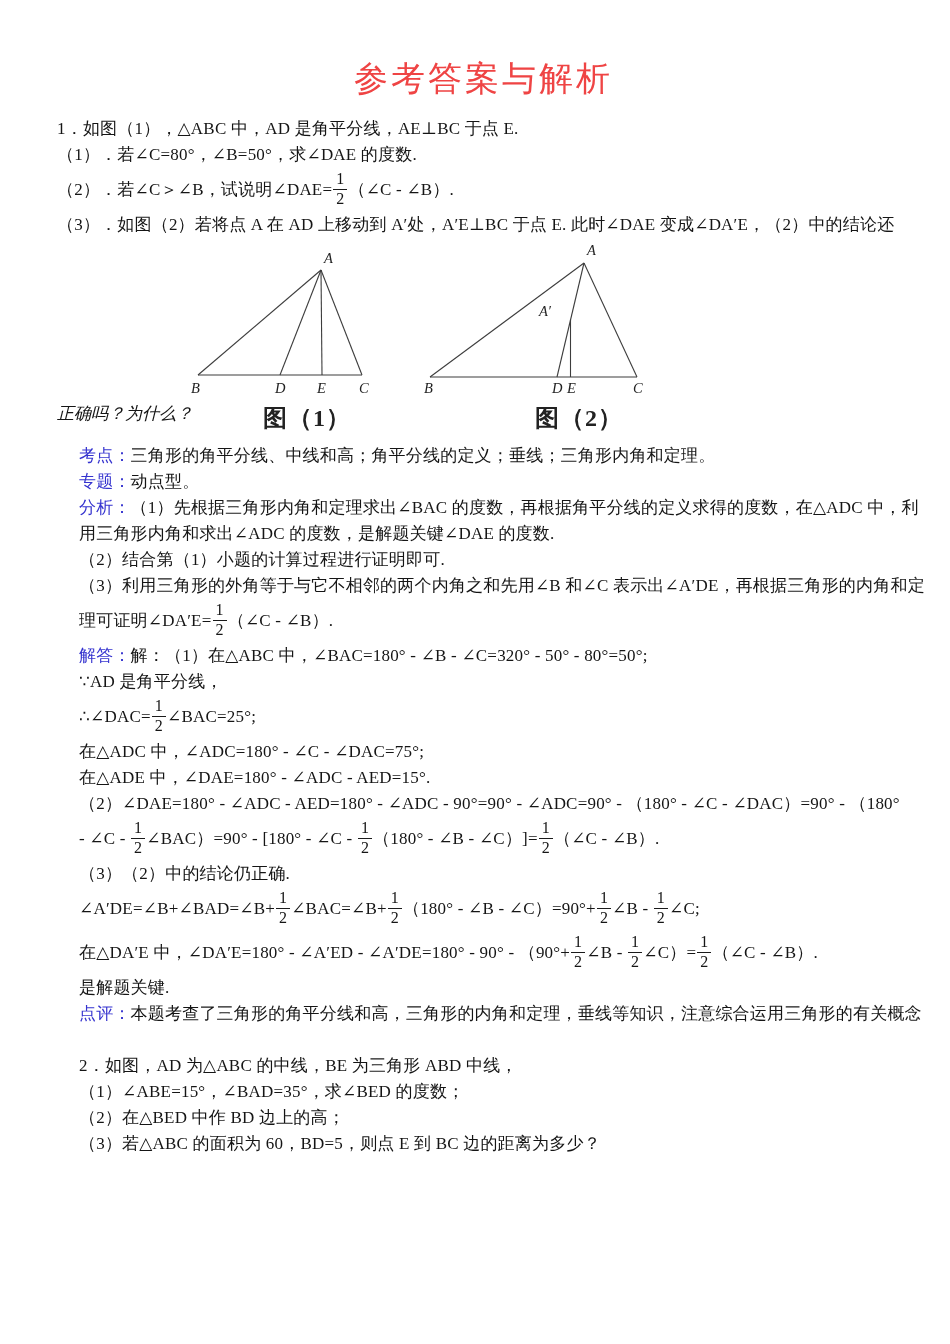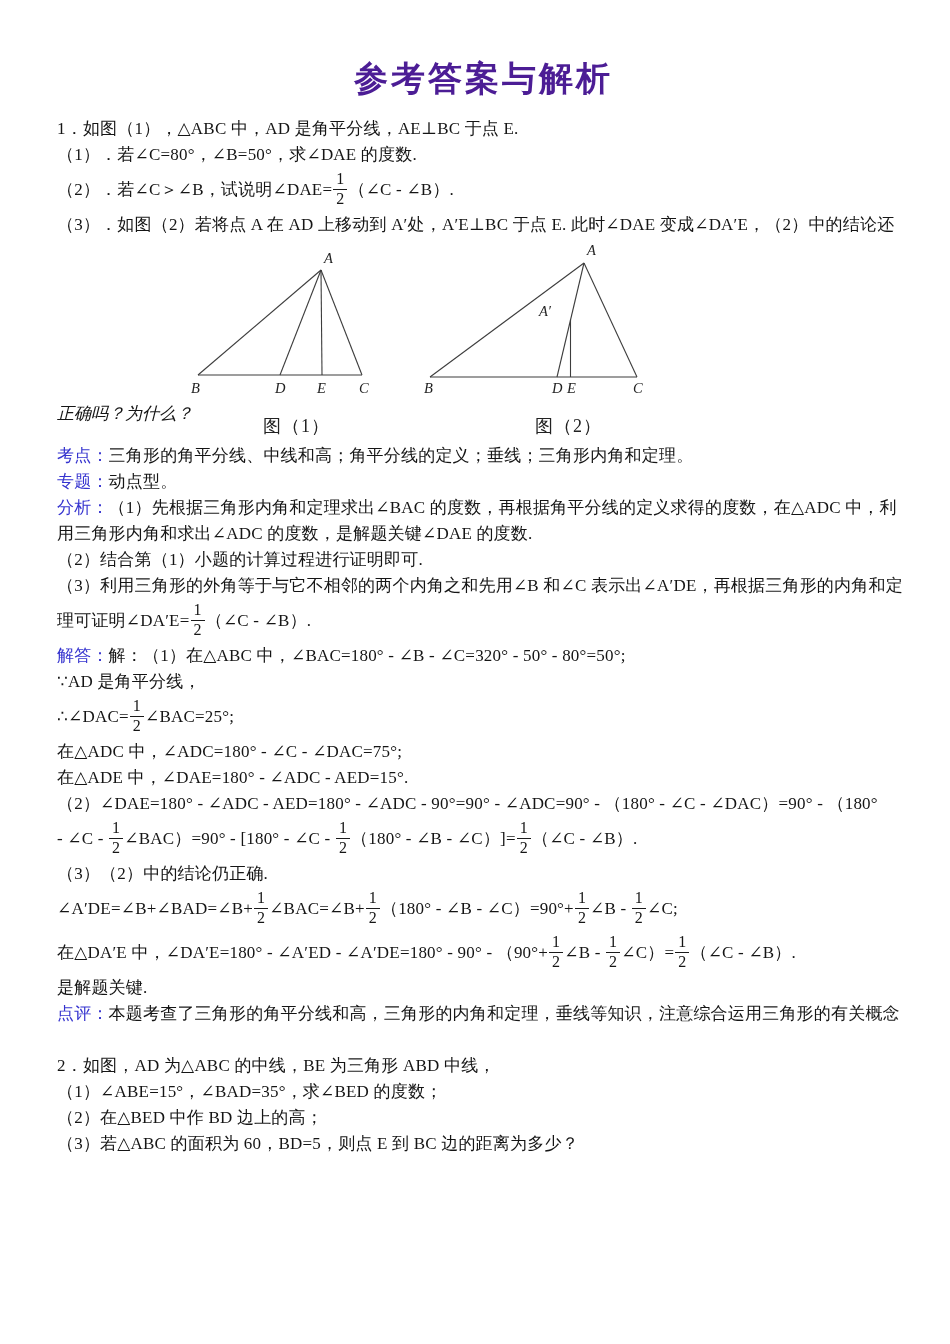--- a/index.html
+++ b/index.html
@@ -10,25 +10,25 @@
     font-family:"Liberation Serif","DejaVu Serif",serif;
     overflow:hidden;
     position:relative;
   }
   .page{
     padding:56px 40px 0 57px;
     box-sizing:border-box;
   }
   .doc-title{
     font-size:34px;
-    font-weight:bold;
+    font-weight:normal;
     text-align:center;
     letter-spacing:3px;
     margin:0 0 14px 0;
-    color:#4c1d95;
+    color:#ef4444;
   }
   .line{
     font-size:17px;
     line-height:26px;
     white-space:nowrap;
     letter-spacing:0.2px;
   }
   .line.has-frac{
     line-height:44px;
   }
@@ -61,23 +61,23 @@
     height:187px;
     margin-top:8px;
   }
   .fig-svg{
     position:absolute;
   }
   .fig1-svg{left:130px;top:4px;}
   .fig2-svg{left:361px;top:-3px;}
   .fig-caption{
     position:absolute;
-    top:168px;
-    font-size:18px;
-    font-weight:normal;
+    top:156px;
+    font-size:24px;
+    font-weight:bold;
     letter-spacing:1px;
     color:#222;
   }
   .cap1{left:206px;}
   .cap2{left:471px;margin-left:7px;}
   .question-line{
     position:absolute;
     left:0;top:156px;
     font-size:17px;
     color:#151515;
@@ -136,21 +136,21 @@
       <text class="tri-label" x="134" y="150">D</text>
       <text class="tri-label" x="149" y="150">E</text>
       <text class="tri-label" x="215" y="150">C</text>
     </svg>
 
     <span class="question-line">正确吗？为什么？</span>
     <span class="fig-caption cap1">图（1）</span>
     <span class="fig-caption cap2">图（2）</span>
   </div>
 
-  <div id="lines-after" style="margin-top:10px;">
+  <div id="lines-after" style="margin-top:10px;margin-left:22px;">
       <div class="line"><span class="blue-label">考点：</span><span>三角形的角平分线、中线和高；角平分线的定义；垂线；三角形内角和定理。</span></div>
       <div class="line"><span class="blue-label">专题：</span><span>动点型。</span></div>
       <div class="line"><span class="blue-label">分析：</span><span>（1）先根据三角形内角和定理求出∠BAC 的度数，再根据角平分线的定义求得的度数，在△ADC 中，利</span></div>
       <div class="line"><span>用三角形内角和求出∠ADC 的度数，是解题关键∠DAE 的度数.</span></div>
       <div class="line"><span>（2）结合第（1）小题的计算过程进行证明即可.</span></div>
       <div class="line"><span>（3）利用三角形的外角等于与它不相邻的两个内角之和先用∠B 和∠C 表示出∠A′DE，再根据三角形的内角和定</span></div>
       <div class="line has-frac"><span>理可证明∠DA′E=</span><span class="frac"><span class="num">1</span><span class="den">2</span></span><span>（∠C - ∠B）.</span></div>
       <div class="line"><span class="blue-label">解答：</span><span>解：（1）在△ABC 中，∠BAC=180° - ∠B - ∠C=320° - 50° - 80°=50°;</span></div>
       <div class="line"><span>∵AD 是角平分线，</span></div>
       <div class="line has-frac"><span>∴∠DAC=</span><span class="frac"><span class="num">1</span><span class="den">2</span></span><span>∠BAC=25°;</span></div>

